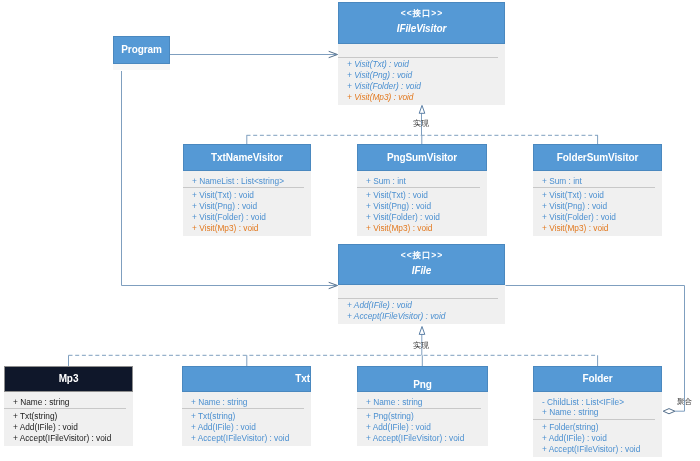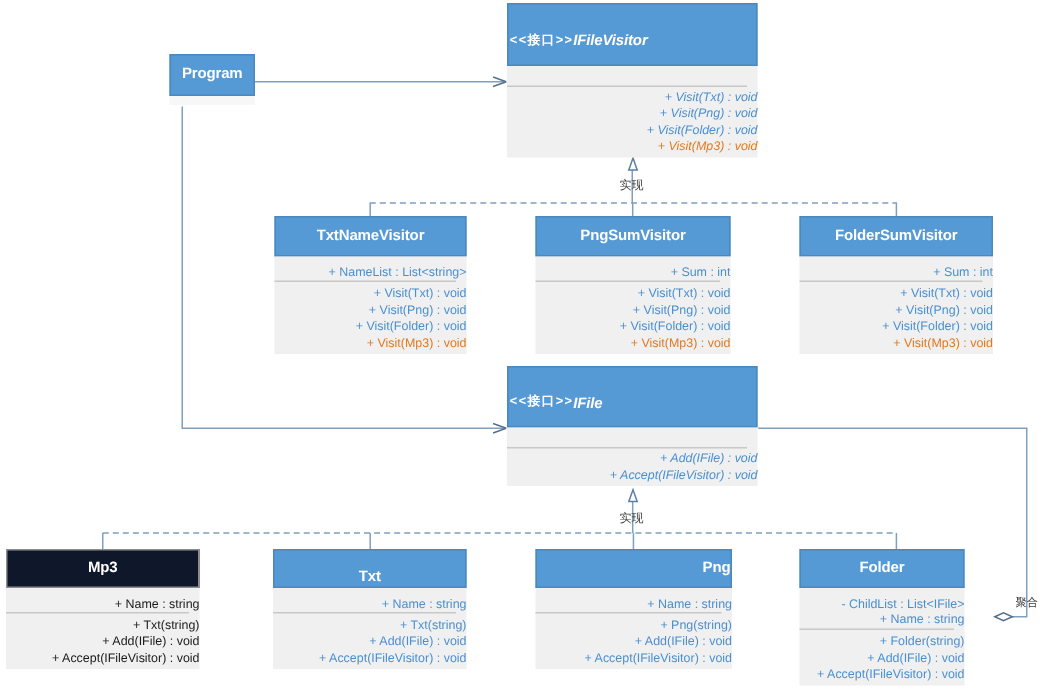--- a/index.html
+++ b/index.html
@@ -1,35 +1,35 @@
 <!DOCTYPE html>
 <html><head>
 <meta charset="utf-8">
 <style>
   html,body{margin:0;padding:0;}
   body{width:700px;height:461px;background:#ffffff;
        font-family:"Liberation Sans",sans-serif;overflow:hidden;}
   #canvas{position:relative;width:700px;height:461px;}
   svg.edges{position:absolute;left:0;top:0;width:700px;height:461px;pointer-events:none;}
   .node{position:absolute;box-sizing:border-box;}
-  .hdr{box-sizing:border-box;display:flex;align-items:center;
+  .hdr{box-sizing:border-box;display:flex;flex-direction:column;align-items:center;
        justify-content:center;color:#ffffff;background:#5599d5;
        border:1px solid #4a88bf;}
   .hdr.iface{justify-content:flex-start;padding-top:5px;}
   .hdr.iface .nm{margin-top:5px;}
   .hdr.gray{background:#0f172a;border-color:#8e8e8e;}
   .hdr .stereo{font-size:8.5px;line-height:10px;font-weight:700;letter-spacing:0.9px;text-indent:0.9px;}
   .hdr .nm{font-size:10px;line-height:12px;font-weight:700;letter-spacing:-0.1px;}
   .hdr.iface .nm{font-style:italic;}
   .bdy{box-sizing:border-box;background:#f0f0f0;}
   .sect{box-sizing:border-box;padding:4.5px 0 2px 9px;position:relative;}
   .sect+.sect{padding-top:2.5px;margin-top:-1px;}
   .sect+.sect::before{content:"";position:absolute;left:0;right:7px;top:0;
        height:1px;background:#c8c8c8;}
-  .row{white-space:nowrap;font-size:8.3px;line-height:10.9px;color:#4a8fd0;text-align:right;}
+  .row{white-space:nowrap;font-size:8.3px;line-height:10.9px;color:#4a8fd0;}
   .row.orange{color:#e2791f;}
   .row.dark{color:#1a1a1a;}
   .row.ital{font-style:italic;}
   .edgelabel{position:absolute;font-size:8px;line-height:9px;color:#3c3c3c;white-space:nowrap;}
 </style>
 </head>
 <body>
 
 <div id="canvas">
 
@@ -194,21 +194,21 @@
       <div class="row">+ Name : string</div>
     </div>
     <div class="sect">
       <div class="row">+ Png(string)</div>
       <div class="row">+ Add(IFile) : void</div>
       <div class="row">+ Accept(IFileVisitor) : void</div>
     </div>
   </div>
 </div>
 
-<div class="node" style="left:533px;top:366px;width:110px;">
+<div class="node" style="left:533px;top:366px;width:129px;">
   <div class="hdr" style="height:26px;">
     <div class="nm">Folder</div>
   </div>
   <div class="bdy">
     <div class="sect">
       <div class="row">- ChildList : List&lt;IFile&gt;</div>
       <div class="row">+ Name : string</div>
     </div>
     <div class="sect">
       <div class="row">+ Folder(string)</div>

